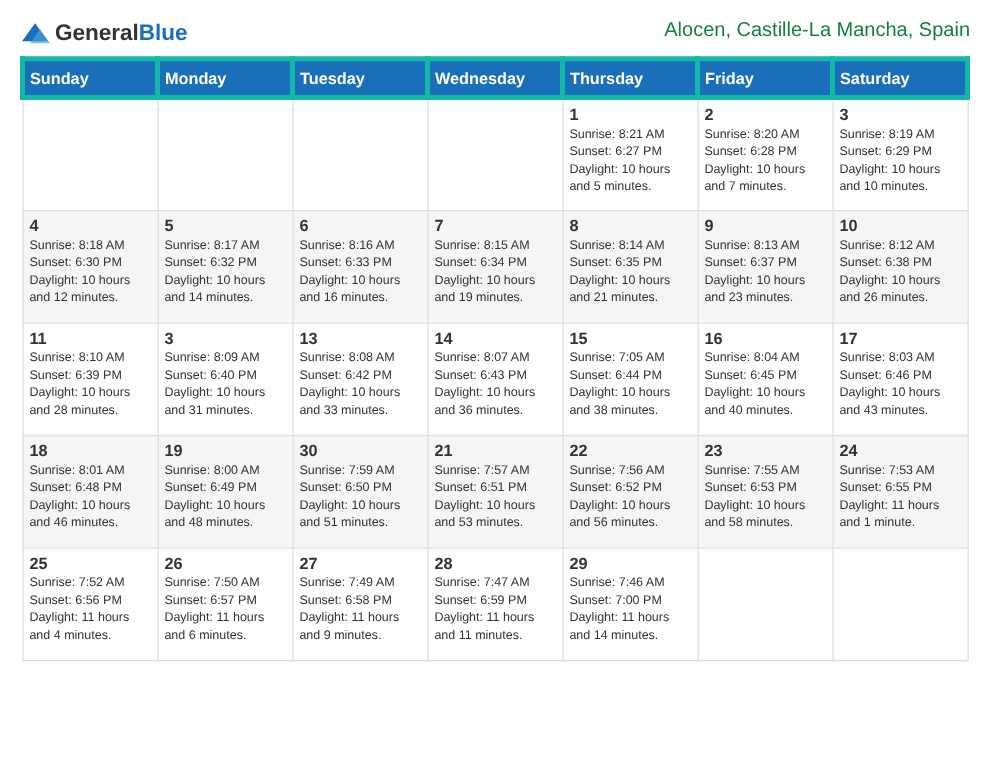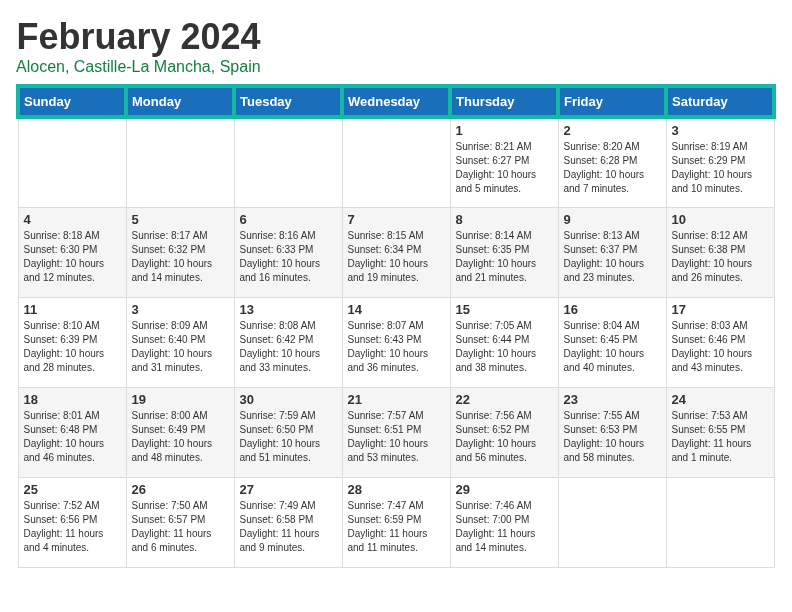--- a/index.html
+++ b/index.html
@@ -91,22 +91,30 @@
     }
     .header-row th {
       background-color: #1a6fba !important;
     }
   </style>
 </head>
 <body>
 
 <div>
   <div class="header-section">
+    <div class="logo">
+      <svg class="logo-icon" viewBox="0 0 30 25" xmlns="http://www.w3.org/2000/svg">
+        <polygon points="15,2 28,20 2,20" fill="#1a6fba"></polygon>
+        <polygon points="20,8 30,22 10,22" fill="#4a9fd4" opacity="0.7"></polygon>
+      </svg>
+      <div>
+        <span class="logo-text-general">General</span><span class="logo-text-blue">Blue</span>
+      </div>
+    </div>
     <div class="title-section">
-      <div class="main-title">February 2024</div>
       <div class="subtitle">Alocen, Castille-La Mancha, Spain</div>
     </div>
   </div>
 
   <table>
     <thead>
       <tr class="header-row">
         <th class="day-header">Sunday</th>
         <th class="day-header">Monday</th>
         <th class="day-header">Tuesday</th>

